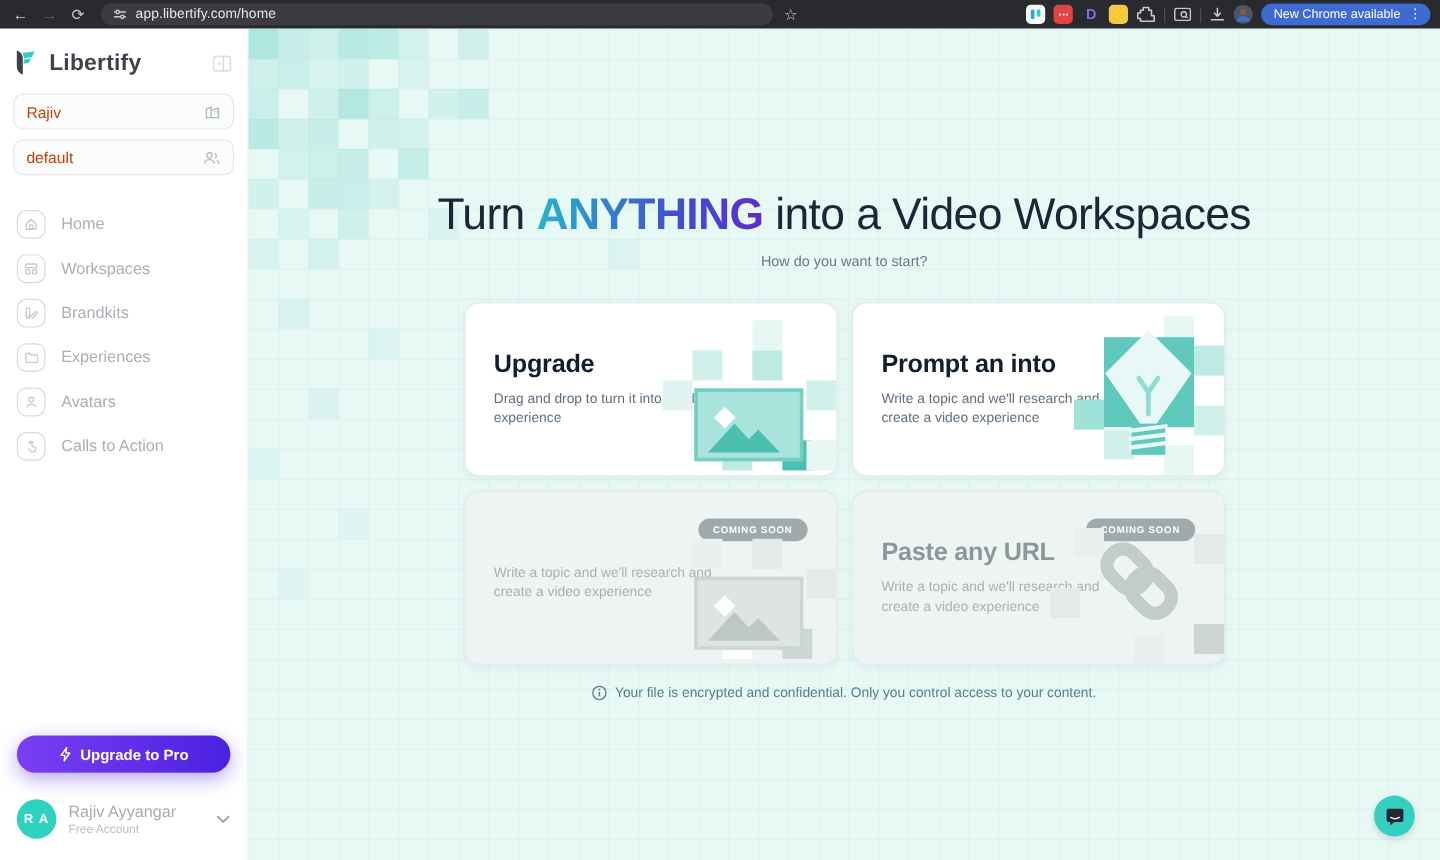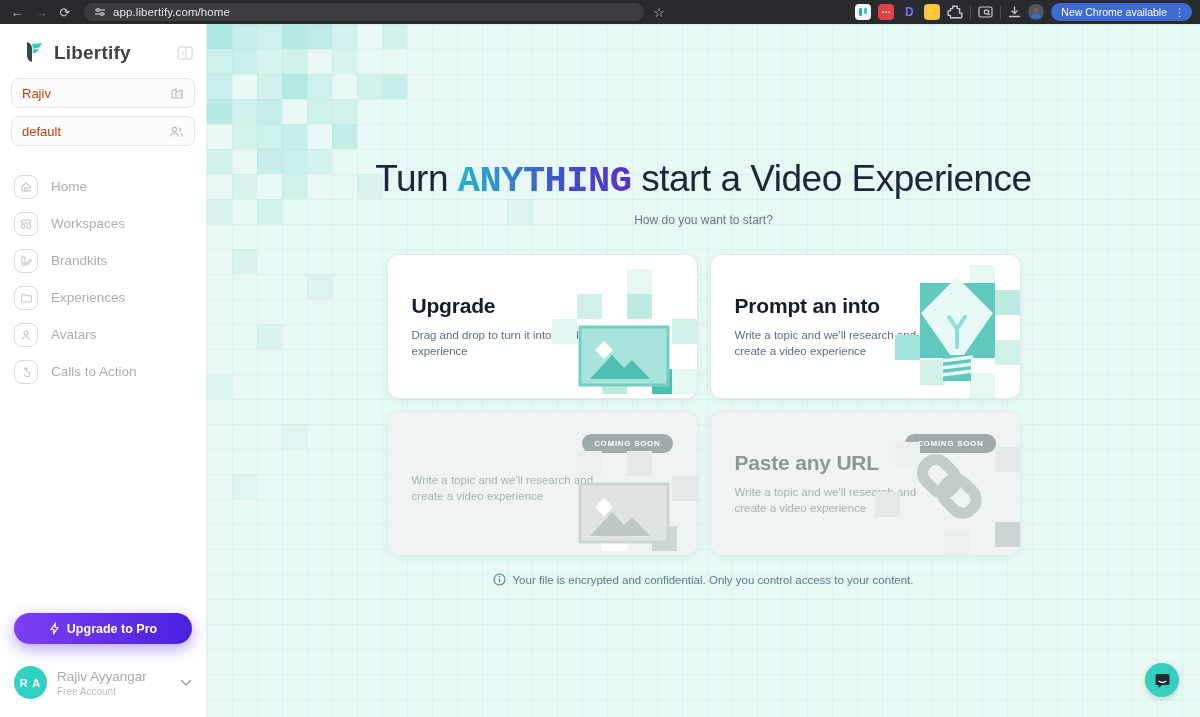--- a/index.html
+++ b/index.html
@@ -21,21 +21,21 @@
   .update-pill { display:flex; align-items:center; gap:5px; background:#3e6ad1; color:#fff;
                  border-radius:999px; height:18px; padding:0 5px 0 10px; font-size:10.5px; cursor:pointer; }
   .update-pill .dots { font-size:11px; letter-spacing:0; line-height:1; padding:0 2px; }
 
   
   .app { display:flex; height:693px; background:#fff; }
 
   
   .sidebar { width:207px; background:#ffffff; border-right:1px solid #eef0f1; display:flex;
              flex-direction:column; position:relative; }
-  .brand-row { display:flex; align-items:center; padding:16px 13px 12px 21px; }
+  .brand-row { display:flex; align-items:center; padding:16px 13px 12px 8px; }
   .brand-name { font-size:19px; font-weight:bold; color:#3c434b; margin-left:7px; letter-spacing:.2px; }
   .collapse-btn { margin-left:auto; cursor:pointer; opacity:.8; }
   .selector { margin:0 11px 8px 11px; height:30px; border:1px solid #e4e7ea; background:#fbfcfc;
               border-radius:8px; display:flex; align-items:center; padding:0 10px; cursor:pointer; }
   .selector .sel-value { color:#c2410c; font-size:13px; }
   .selector svg { margin-left:auto; }
   .nav-list { margin-top:14px; flex:1 1 auto; }
   .nav-item { height:37px; display:flex; align-items:center; gap:13px; padding-left:14px; cursor:pointer; }
   .nav-item .glyph-box { width:24px; height:24px; border:1.5px solid #d6dade; border-radius:8px;
                          display:flex; align-items:center; justify-content:center; }
@@ -57,21 +57,21 @@
           background-image:linear-gradient(#dcf2ee 1px, transparent 1px),
                            linear-gradient(90deg,#dcf2ee 1px, transparent 1px);
           background-size:25px 25px; }
   .mosaic { position:absolute; inset:0; pointer-events:none; }
   .mosaic div { position:absolute; width:25px; height:25px; background:#7fd8cc; }
 
   .hero { text-align:center; padding-top:134px; position:relative; }
   .hero h1 { font-size:37px; font-weight:400; color:#1b2737; letter-spacing:-.5px; }
   .hero h1 .hl { font-weight:800;
         background:linear-gradient(90deg,#27b6c9 0%,#3f4fd0 60%,#5e2dcb 100%);
-        -webkit-background-clip:text; background-clip:text; color:transparent;font-family:Liberation Mono, monospace; }
+        -webkit-background-clip:text; background-clip:text; color:transparent; }
   .hero .sub { margin-top:11px; font-size:12px; color:#66788c; }
 
   .cards { width:634px; margin:27px auto 0 auto; display:grid; position:relative;
            grid-template-columns:311px 311px; grid-auto-rows:145px; gap:12px; }
   .card { position:relative; background:#fff; border:1px solid #e0ebe9; border-radius:12px;
           overflow:hidden; cursor:pointer; box-shadow:0 2px 8px rgba(30,60,70,.05); }
   .card .copy { position:absolute; left:24px; top:50%; transform:translateY(-50%); width:190px; }
   .card .title { font-size:21px; font-weight:bold; color:#121e2d; letter-spacing:-.2px; }
   .card .desc { margin-top:9px; font-size:11.5px; line-height:1.45; color:#5f6f7e; }
   .card .art { position:absolute; right:0; top:0; }
@@ -294,21 +294,21 @@
         <div style="left: 300px; top: 175px; opacity: 0.1;"></div>
         <div style="left: 25px; top: 225px; opacity: 0.14;"></div>
         <div style="left: 100px; top: 250px; opacity: 0.1;"></div>
         <div style="left: 50px; top: 300px; opacity: 0.12;"></div>
         <div style="left: 0px; top: 350px; opacity: 0.1;"></div>
         <div style="left: 75px; top: 400px; opacity: 0.08;"></div>
         <div style="left: 25px; top: 450px; opacity: 0.08;"></div>
       </div>
 
     <div class="hero">
-      <h1><span>Turn </span><span class="hl">ANYTHING</span><span> start a Video Experience</span></h1>
+      <h1><span>Turn </span><span class="hl">ANYTHING</span><span> into a Video Workspaces</span></h1>
       <div class="sub">How do you want to start?</div>
     </div>
 
     <div class="cards">
 
       <div class="card">
         <div class="copy">
           <div class="title">Upgrade</div>
           <div class="desc">Drag and drop to turn it into a video experience</div>
         </div>

